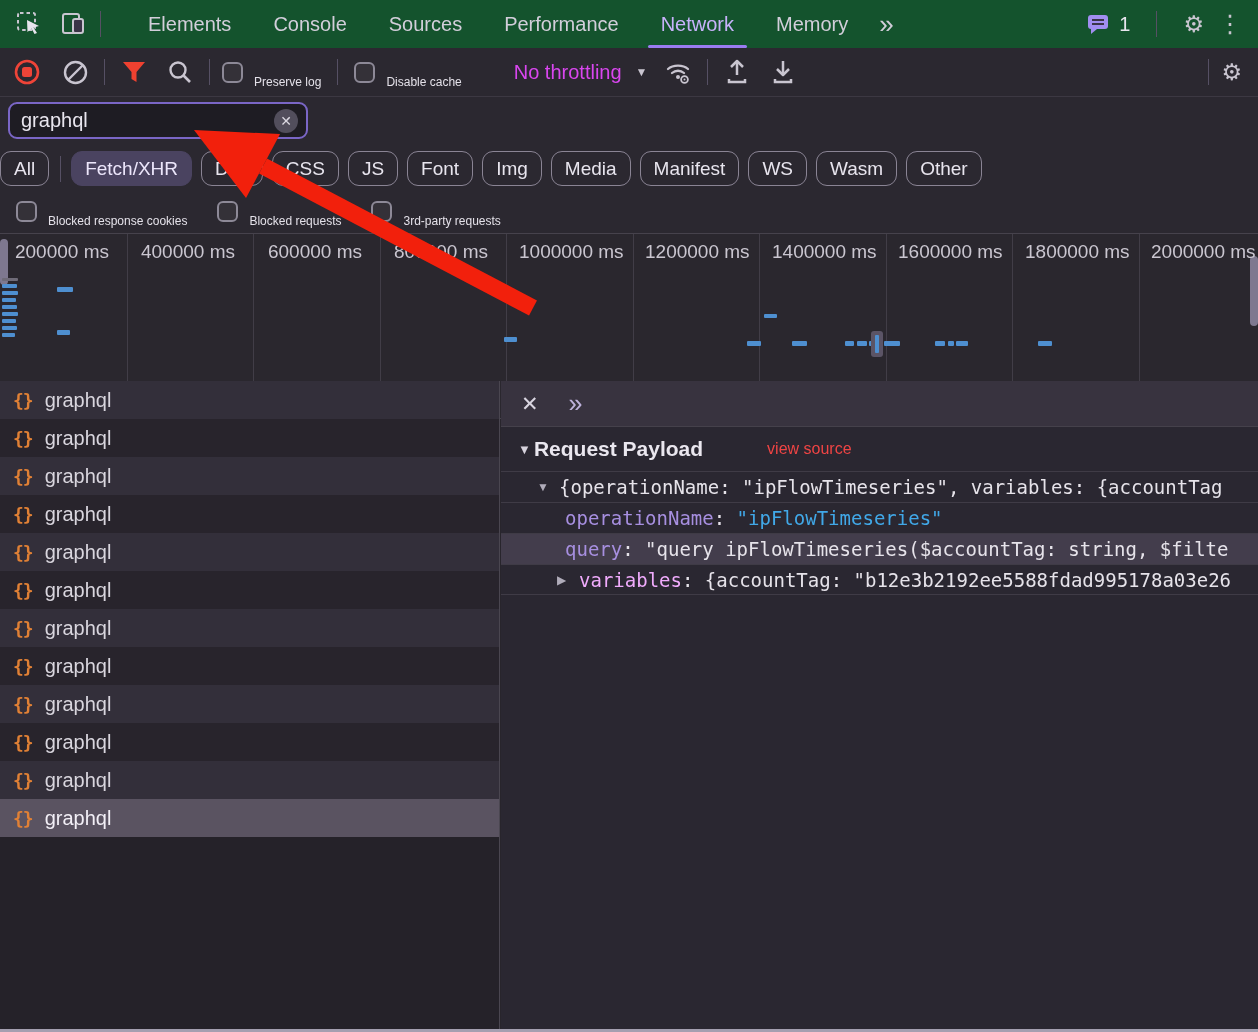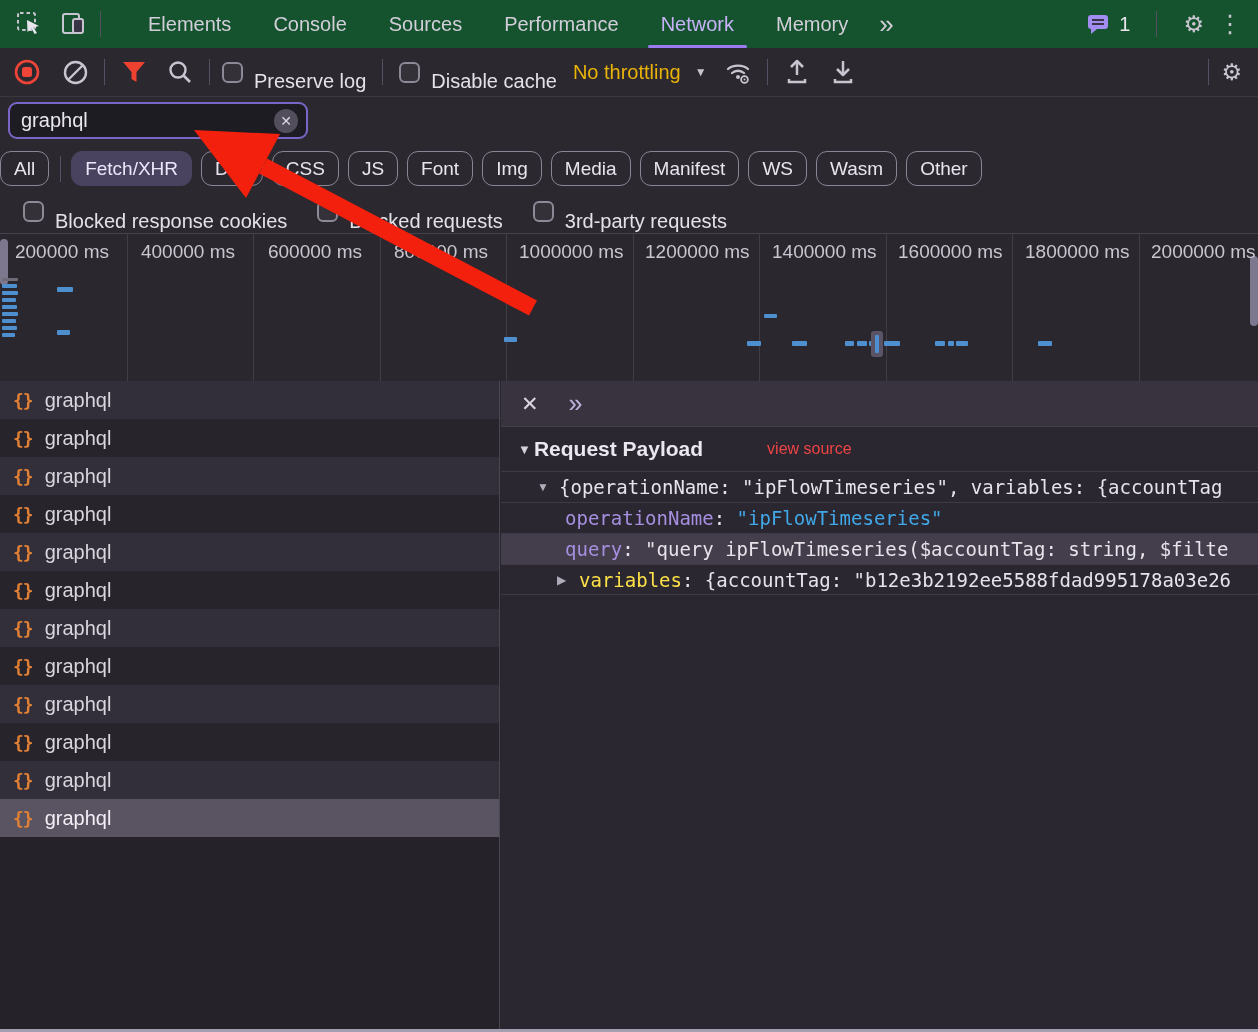--- a/index.html
+++ b/index.html
@@ -25,23 +25,23 @@
   .msg-count { font-size:20px; color:#e8e5ee; }
   .glyph { font-size:23px; color:#c9c5d0; line-height:1; }
   .kebab { font-size:24px; color:#c9c5d0; letter-spacing:0; }
 
   
   .nettoolbar { position:absolute; left:0; top:48px; width:1258px; height:49px;
     background:#2b2830; border-bottom:1px solid #3c3842; display:flex; align-items:center; }
   .tool-btn { width:34px; height:34px; display:flex; align-items:center; justify-content:center; }
   .cb { width:21px; height:21px; border:2px solid #8d8997; border-radius:6px; background:#343138; flex:none; }
   .cb-row { display:flex; align-items:center; gap:11px; }
-  .cb-label { font-size:20px; color:#e4e1e9; white-space:nowrap;margin-top:19px; }
+  .cb-label { font-size:12px; color:#e4e1e9; white-space:nowrap;margin-top:19px; }
   .throttle { display:flex; align-items:center; gap:14px; margin-left:16px; }
-  .throttle-val { font-size:20px; color:#eab308; }
+  .throttle-val { font-size:20px; color:#d946ef;margin-left:36px; }
   .caret { font-size:12px; color:#c9c5d0; }
 
   
   .filterrow { position:absolute; left:0; top:97px; width:1258px; height:50px; background:#2b2830; }
   .filter-input { position:absolute; left:8px; top:5px; width:300px; height:37px;
     background:#1e1c23; border:2px solid #7a66c6; border-radius:9px;
     display:flex; align-items:center; padding:0 8px 0 11px; }
   .filter-text { font-size:20px; color:#e8e5ee; flex:1; }
   .clear-btn { width:24px; height:24px; border-radius:50%; background:#524e5c; color:#dcd9e2;
     font-size:14px; display:flex; align-items:center; justify-content:center; }
@@ -50,21 +50,21 @@
   
   .chiprow { position:absolute; left:0; top:147px; width:1258px; height:43px; background:#2b2830;
     display:flex; align-items:center; }
   .chip { height:35px; display:flex; align-items:center; padding:0 13px; margin-right:9px;
     border:1.5px solid #8a8494; border-radius:11px; font-size:19px; color:#e8e5ee; white-space:nowrap; }
   .chip.active { background:#4a4360; border-color:#4a4360; color:#ece6fb; }
   .chip-sep { width:1px; height:26px; background:#565064; margin:0 10px 0 2px; }
 
   
   .blockedrow { position:absolute; left:0; top:190px; width:1258px; height:43px; background:#2b2830;
-    display:flex; align-items:center; padding-left:23px; gap:30px; }
+    display:flex; align-items:center; padding-left:16px; gap:30px; }
 
   
   .timeline { position:absolute; left:0; top:233px; width:1258px; height:186px;
     background:#2a272e; border-top:1px solid #46424c; border-bottom:1px solid #46424c; overflow:hidden; }
   .grid-line { position:absolute; top:0; bottom:0; width:1px; background:#413d47; }
   .tick-label { position:absolute; top:7px; width:96px; text-align:right; font-size:19px; color:#cac6d0; white-space:nowrap; }
   .wbar { position:absolute; border-radius:1px; }
   .grip { position:absolute; border-radius:5px; background:#8d87a0; opacity:.85; }
   .sel-marker { position:absolute; background:#5b5466; border-radius:3px; }
 
@@ -384,21 +384,21 @@
             <span style="position: absolute; left: 58px; top: 0px;"><span class="p-plain">{operationName: "ipFlowTimeseries", variables: {accountTag</span></span>
           </div>
           <div class="prow">
             <span style="position: absolute; left: 64px; top: 0px;"><span class="p-key" style="color: rgb(167, 143, 224);">operationName</span><span class="p-colon">: </span><span style="color: rgb(65, 168, 232);">"ipFlowTimeseries"</span></span>
           </div>
           <div class="prow hl">
             <span style="position: absolute; left: 64px; top: 0px;"><span class="p-key" style="color: rgb(167, 143, 224);">query</span><span class="p-colon">: </span><span class="p-plain">"query ipFlowTimeseries($accountTag: string, $filte</span></span>
           </div>
           <div class="prow">
             <span class="p-arrow" style="left: 56px;">▶</span>
-            <span style="position: absolute; left: 78px; top: 0px;"><span class="p-key" style="color: #fde047;">variables</span><span class="p-colon">: </span><span class="p-plain">{accountTag: "b12e3b2192ee5588fdad995178a03e26</span></span>
+            <span style="position: absolute; left: 78px; top: 0px;"><span class="p-key" style="color: #f0abfc;">variables</span><span class="p-colon">: </span><span class="p-plain">{accountTag: "b12e3b2192ee5588fdad995178a03e26</span></span>
           </div>
         </div>
     </div>
   </div>
 
   <svg id="arrow-svg" width="1258" height="1032" viewBox="0 0 1258 1032">
     <line id="arrow-line" x1="533" y1="308" x2="263" y2="166" stroke-width="17" stroke="#f2200c"></line>
     <polygon id="arrow-head" points="194,130 280,134 246,198" fill="#f2200c"></polygon>
   </svg>
 

